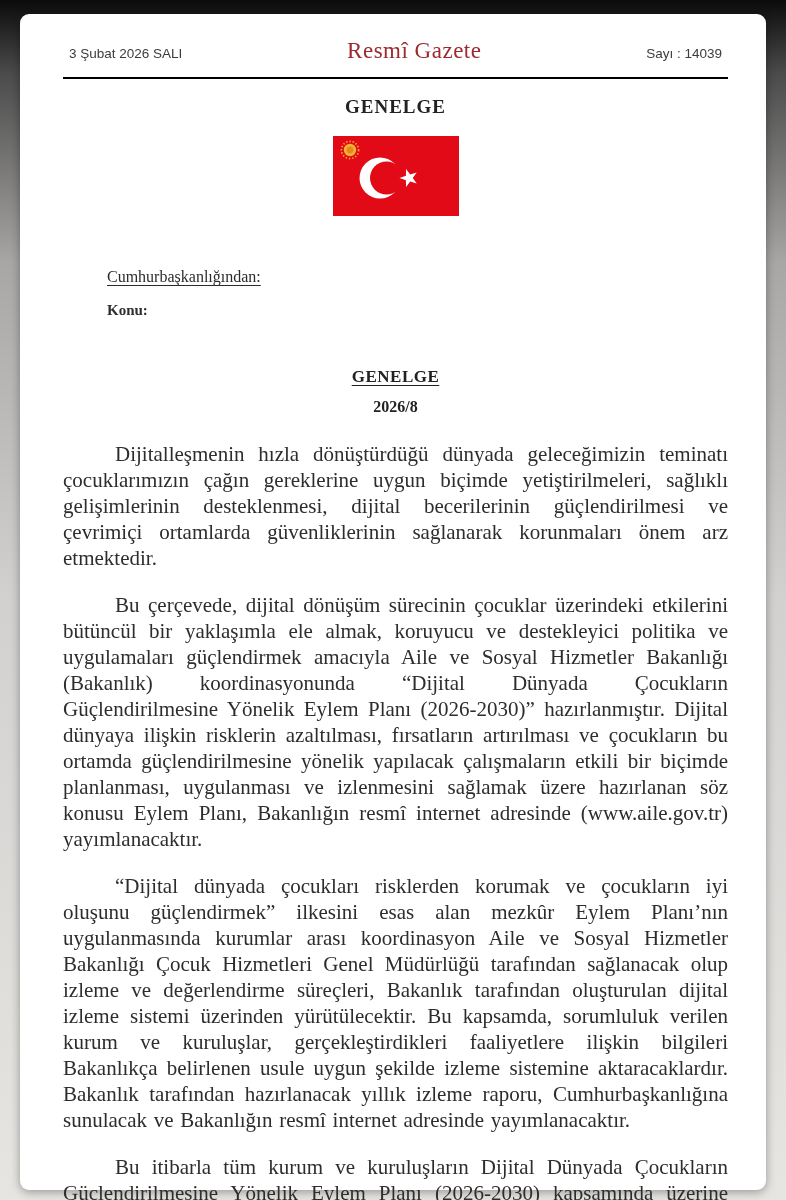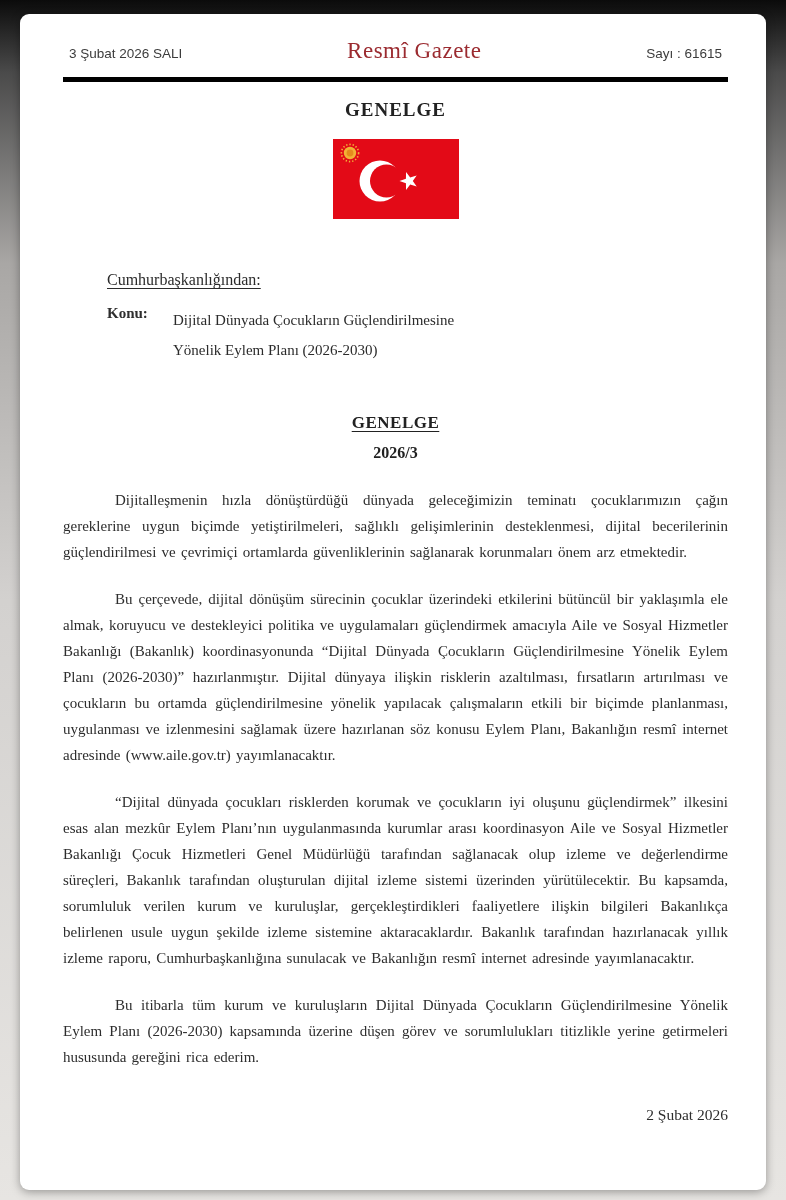--- a/index.html
+++ b/index.html
@@ -14,21 +14,21 @@
     background: #ffffff;
     border-radius: 9px;
     box-shadow: 0 2px 10px rgba(0,0,0,0.35);
     padding: 22px 38px 36px 43px;
     color: #2e2e2e;
   }
   
   .masthead {
     display: flex; align-items: baseline; justify-content: space-between;
     padding: 2px 6px 13px 6px;
-    border-bottom: 5px solid #000000;
+    border-bottom: 2px solid #000000;
   }
   .masthead-date, .masthead-issue {
     font-family: "Liberation Sans", sans-serif;
     font-size: 13.5px; color: #3c3c3c;
   }
   .masthead-title {
     font-size: 23px; font-weight: normal; color: #9b2b30;
     letter-spacing: 0.5px;
   }
   
@@ -54,40 +54,40 @@
     letter-spacing: 0.5px; margin-top: 48px;
     text-decoration: underline; text-underline-offset: 3px;
   }
   .circular-number {
     text-align: center; font-size: 16px; font-weight: bold; color: #222;
     margin-top: 11px;
   }
   
   .body-text { margin-top: 25px; }
   .body-text p {
-    font-size: 15px; line-height: 26px; color: #2d2d2d;
+    font-size: 21px; line-height: 26px; color: #2d2d2d;
     text-align: justify; text-align-last: left;
     text-indent: 52px; word-spacing: 1.5px;
     margin-bottom: 21px;
   }
   
   .doc-date {
     text-align: right; font-size: 15.5px; color: #2d2d2d;
     margin-top: 36px;
   }
 </style>
 </head>
 <body>
 
 <div class="page">
 
   <div class="masthead">
     <span class="masthead-date">3 Şubat 2026 SALI</span>
     <span class="masthead-title">Resmî Gazete</span>
-    <span class="masthead-issue">Sayı : 61615</span>
+    <span class="masthead-issue">Sayı : 14039</span>
   </div>
 
   <div class="type-heading">GENELGE</div>
 
   <div class="flag-wrap">
     <svg width="126" height="80" viewBox="0 0 126 80">
       <rect x="0" y="0" width="126" height="80" fill="#e30a17"></rect>
 
       <circle cx="47" cy="42" r="20.5" fill="#ffffff"></circle>
       <circle cx="53.5" cy="42" r="16.5" fill="#e30a17"></circle>
@@ -97,29 +97,25 @@
       <circle cx="17" cy="14" r="8.6" fill="none" stroke="#f2b136" stroke-width="1.6" stroke-dasharray="1.4,1.9"></circle>
       <circle cx="17" cy="14" r="6.2" fill="#f2b136"></circle>
       <circle cx="17" cy="14" r="3.4" fill="#e58a1d"></circle>
     </svg>
   </div>
 
   <div class="from-block">
     <div class="from-line">Cumhurbaşkanlığından:</div>
     <div class="subject-row">
       <span class="subject-label">Konu:</span>
-      <span class="subject-text">
-        <span>Dijital Dünyada Çocukların Güçlendirilmesine</span><br>
-        <span>Yönelik Eylem Planı (2026-2030)</span>
-      </span>
     </div>
   </div>
 
   <div class="circular-title">GENELGE</div>
-  <div class="circular-number">2026/3</div>
+  <div class="circular-number">2026/8</div>
 
   <div class="body-text">
     <p>Dijitalleşmenin hızla dönüştürdüğü dünyada geleceğimizin teminatı çocuklarımızın çağın gereklerine uygun biçimde yetiştirilmeleri, sağlıklı gelişimlerinin desteklenmesi, dijital becerilerinin güçlendirilmesi ve çevrimiçi ortamlarda güvenliklerinin sağlanarak korunmaları önem arz etmektedir.</p>
     <p>Bu çerçevede, dijital dönüşüm sürecinin çocuklar üzerindeki etkilerini bütüncül bir yaklaşımla ele almak, koruyucu ve destekleyici politika ve uygulamaları güçlendirmek amacıyla Aile ve Sosyal Hizmetler Bakanlığı (Bakanlık) koordinasyonunda “Dijital Dünyada Çocukların Güçlendirilmesine Yönelik Eylem Planı (2026-2030)” hazırlanmıştır. Dijital dünyaya ilişkin risklerin azaltılması, fırsatların artırılması ve çocukların bu ortamda güçlendirilmesine yönelik yapılacak çalışmaların etkili bir biçimde planlanması, uygulanması ve izlenmesini sağlamak üzere hazırlanan söz konusu Eylem Planı, Bakanlığın resmî internet adresinde (www.aile.gov.tr) yayımlanacaktır.</p>
     <p>“Dijital dünyada çocukları risklerden korumak ve çocukların iyi oluşunu güçlendirmek” ilkesini esas alan mezkûr Eylem Planı’nın uygulanmasında kurumlar arası koordinasyon Aile ve Sosyal Hizmetler Bakanlığı Çocuk Hizmetleri Genel Müdürlüğü tarafından sağlanacak olup izleme ve değerlendirme süreçleri, Bakanlık tarafından oluşturulan dijital izleme sistemi üzerinden yürütülecektir. Bu kapsamda, sorumluluk verilen kurum ve kuruluşlar, gerçekleştirdikleri faaliyetlere ilişkin bilgileri Bakanlıkça belirlenen usule uygun şekilde izleme sistemine aktaracaklardır. Bakanlık tarafından hazırlanacak yıllık izleme raporu, Cumhurbaşkanlığına sunulacak ve Bakanlığın resmî internet adresinde yayımlanacaktır.</p>
     <p>Bu itibarla tüm kurum ve kuruluşların Dijital Dünyada Çocukların Güçlendirilmesine Yönelik Eylem Planı (2026-2030) kapsamında üzerine düşen görev ve sorumlulukları titizlikle yerine getirmeleri hususunda gereğini rica ederim.</p>
   </div>
 
   <div class="doc-date">2 Şubat 2026</div>
 

